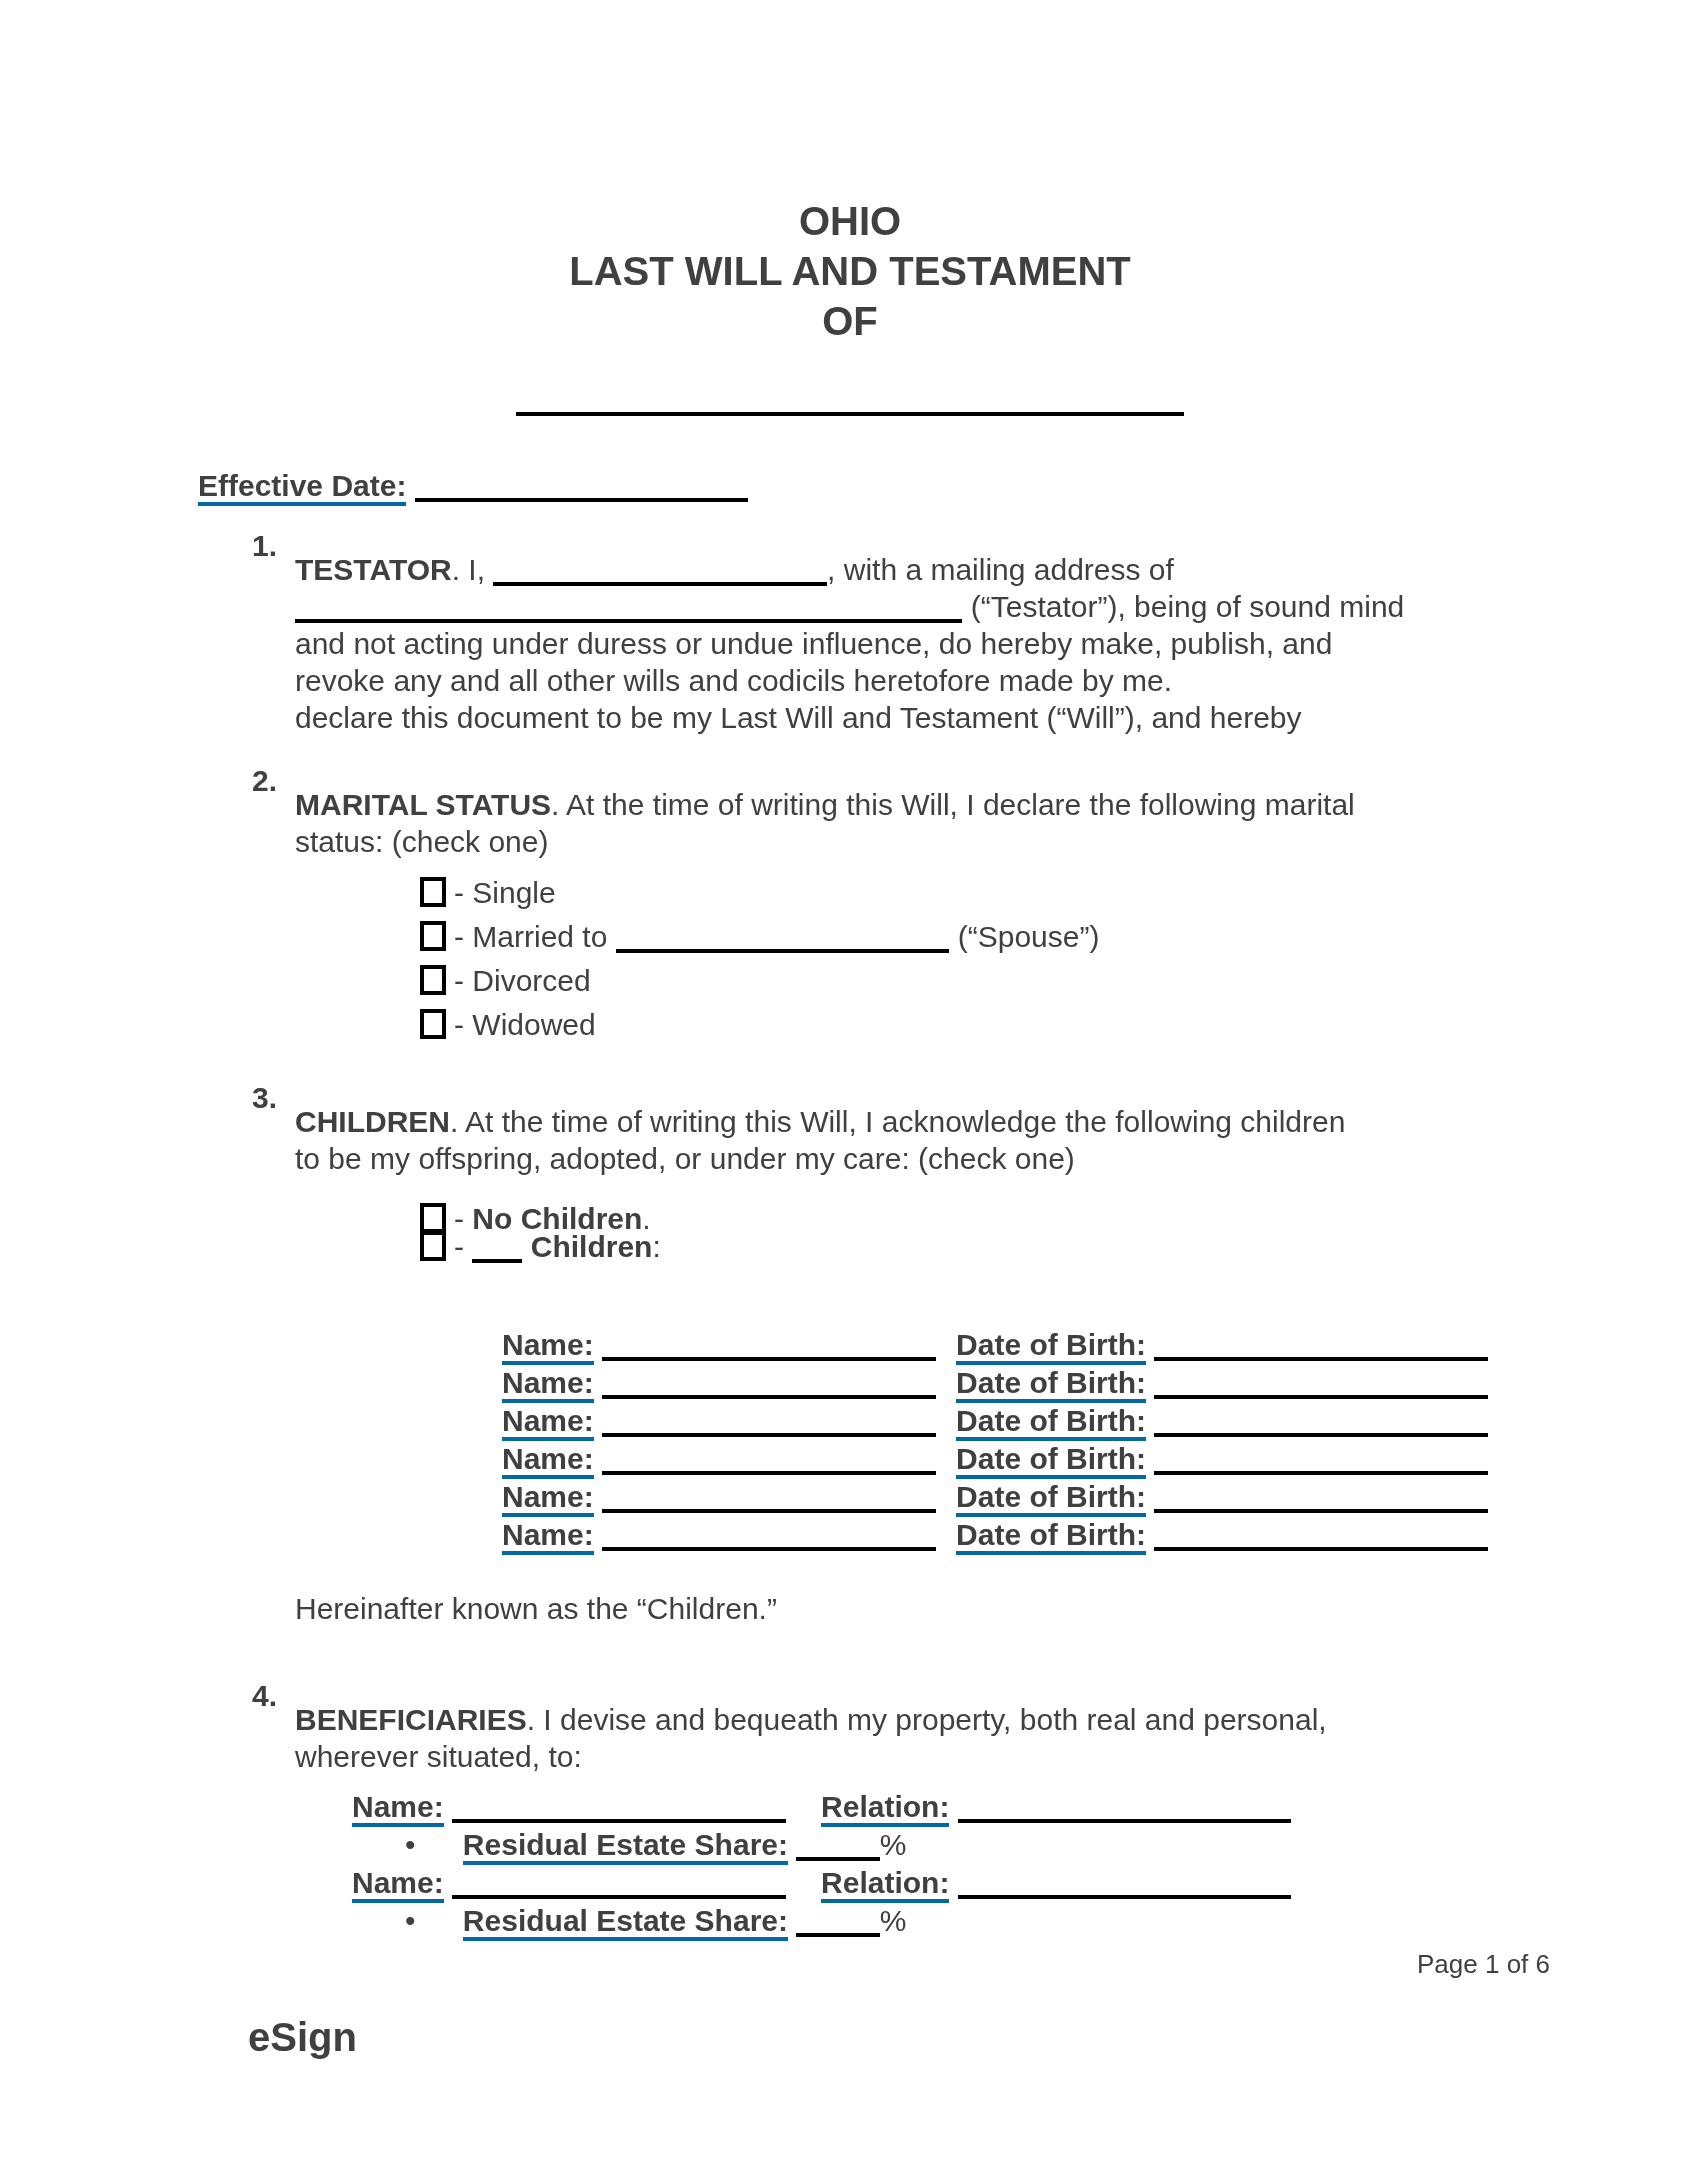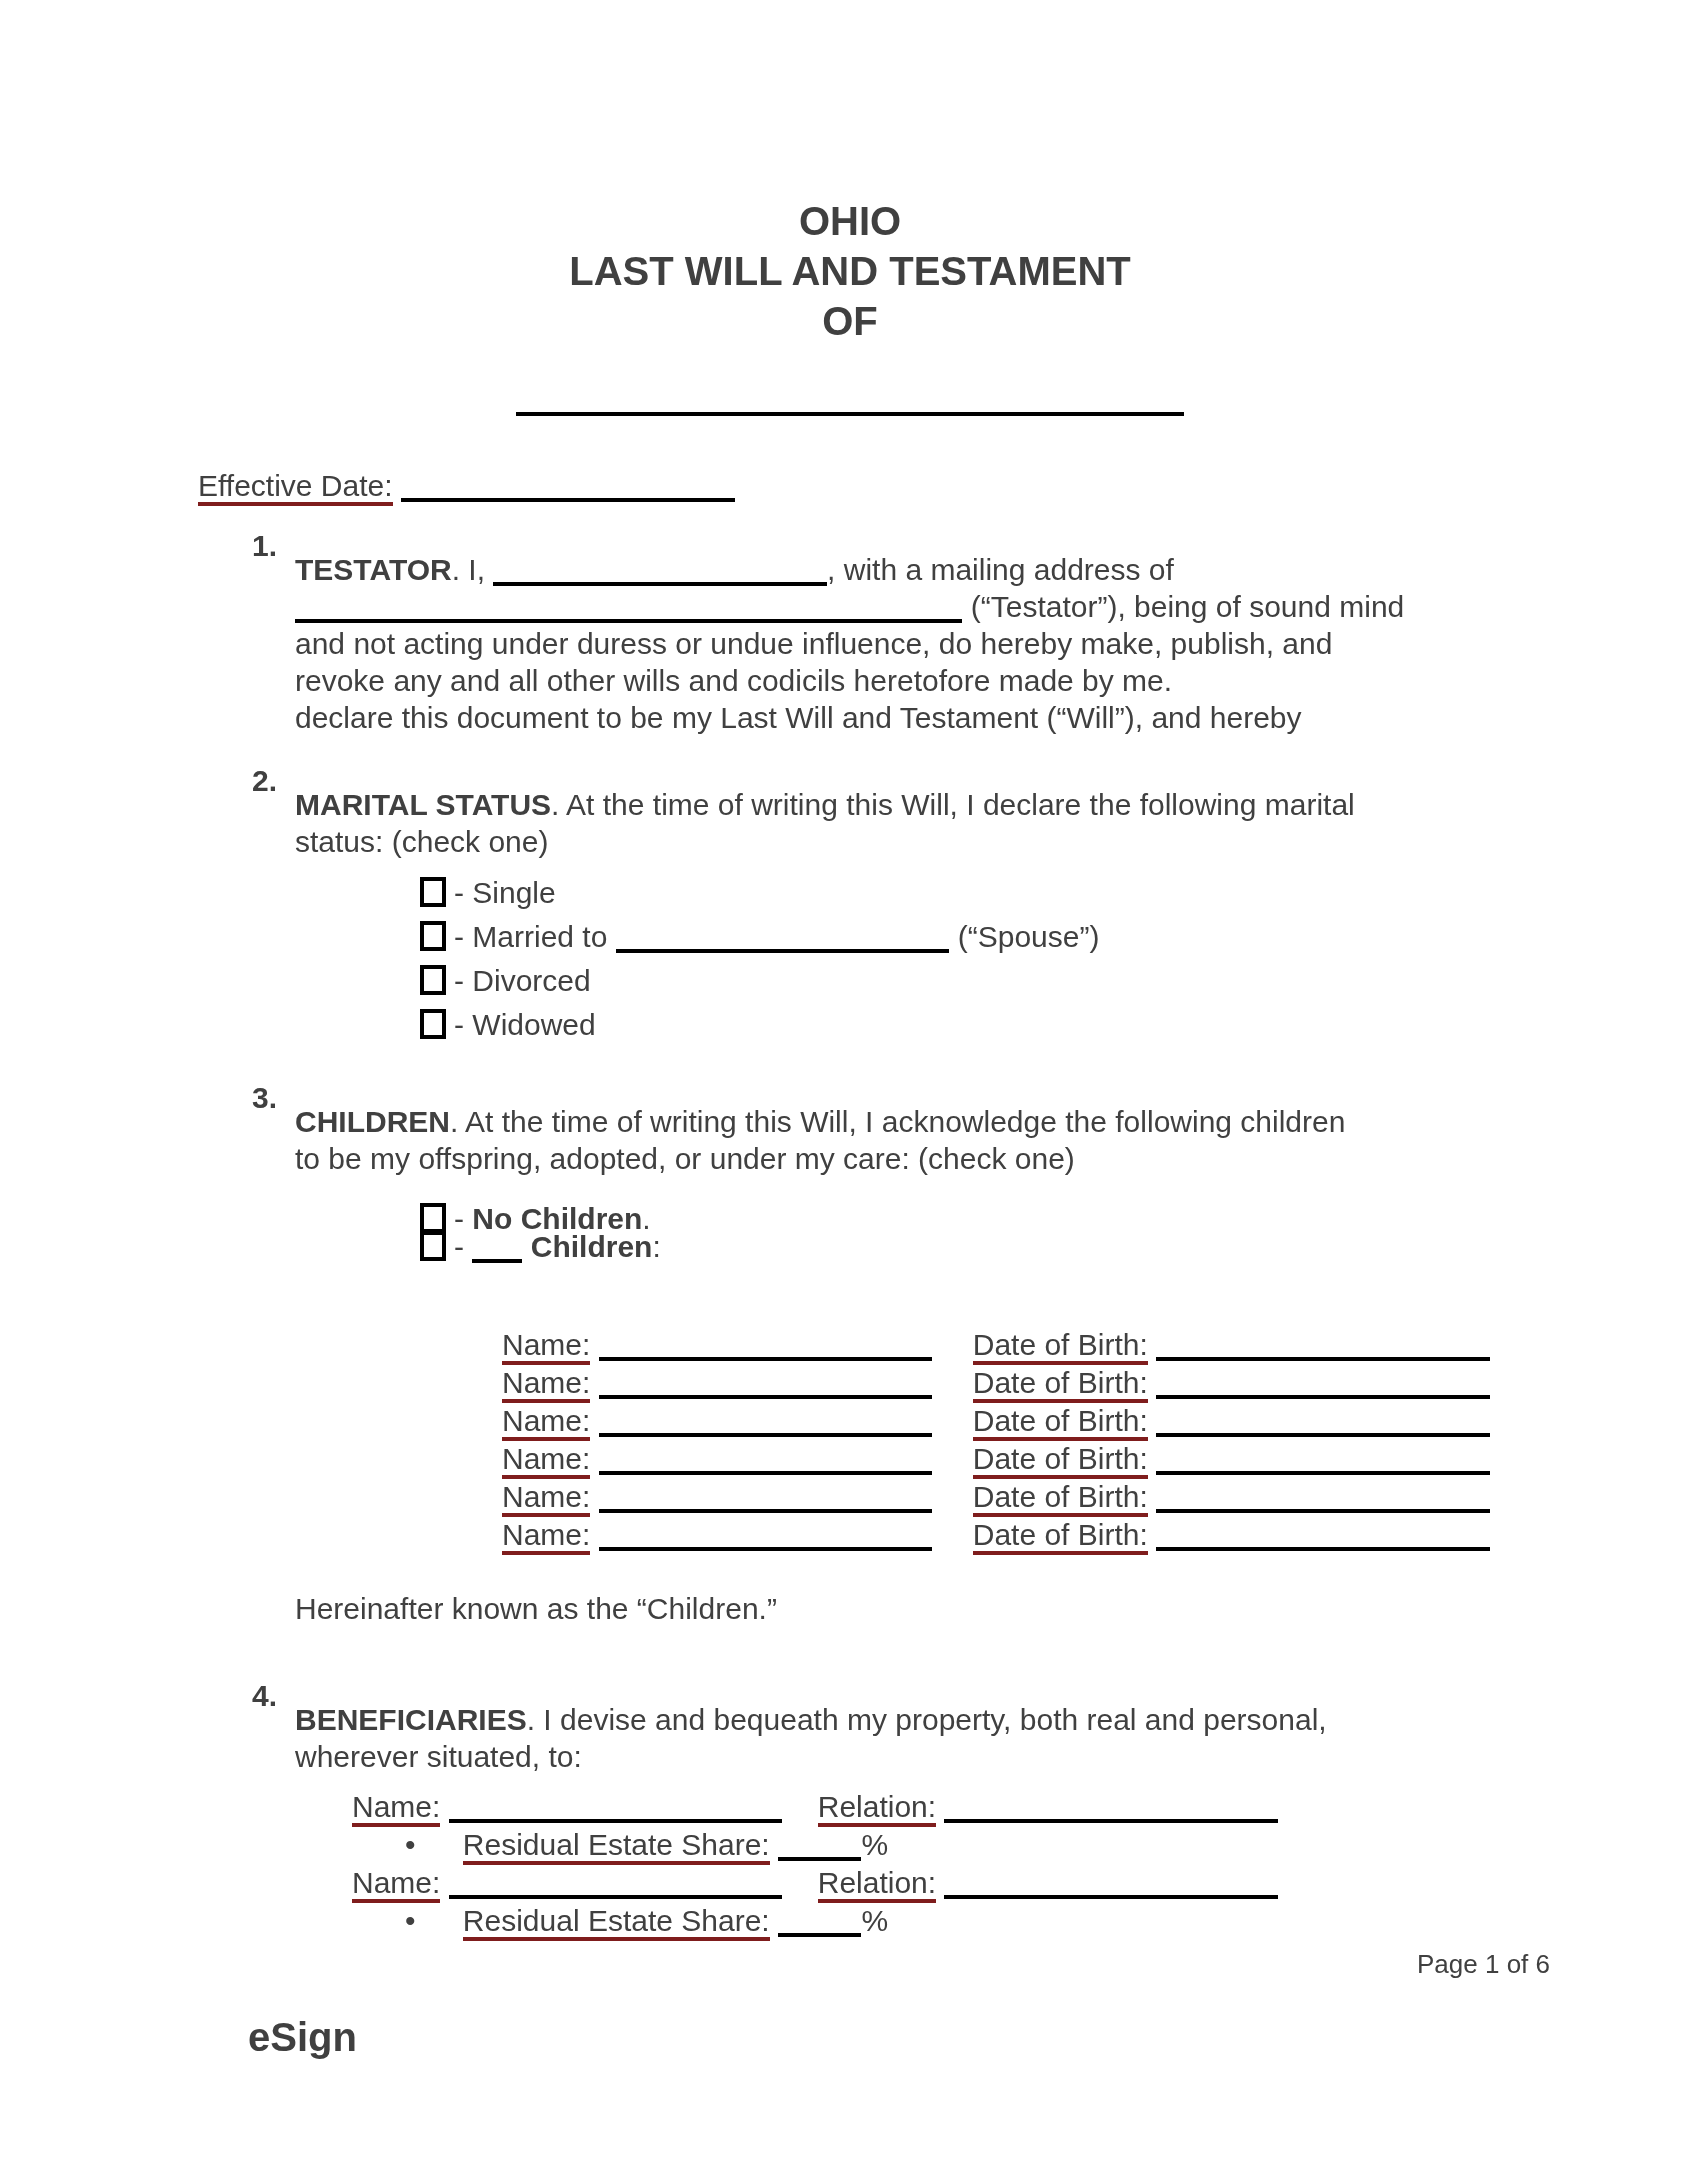--- a/index.html
+++ b/index.html
@@ -5,21 +5,21 @@
   html,body{margin:0;padding:0;background:#ffffff;}
   .doc{
     position:relative;
     width:1700px;height:2167px;
     background:#ffffff;color:#404040;
     font-family:"Liberation Sans","DejaVu Sans",sans-serif;
     font-size:30px;line-height:37px;
     overflow:hidden;
   }
   .b{font-weight:bold;}
-  .ul{border-bottom:4px solid #7f1d1d;}
+  .ul{border-bottom:4px solid #0369a1;font-weight:bold;}
   .blank{
     display:inline-block;
     height:.95em;
     border-bottom:4px solid #000;
     vertical-align:text-bottom;
   }
   .abs{position:absolute;}
   #title{top:196px;left:0;width:100%;text-align:center;font-weight:bold;font-size:40px;line-height:50px;}
   #name-line{top:381px;left:0;width:100%;text-align:center;}
   #effective{top:467px;left:198px;}
@@ -35,21 +35,21 @@
     flex:0 0 auto;
     width:26px;height:30px;
     border:4px solid #000;box-sizing:border-box;
     background:#fff;margin-right:8px;
   }
   #marital-options{top:870px;left:395px;}
   #no-children-row{top:1196px;left:395px;}
   #n-children-row{top:1224px;left:395px;}
   #children-table{top:1326px;left:502px;}
   .ch-row{line-height:38px;white-space:nowrap;}
-  .dob-label{margin-left:32px;}
+  .dob-label{margin-left:12px;}
   #hereinafter{top:1590px;left:295px;}
   #beneficiaries{top:1788px;left:352px;}
   .ben-line{line-height:38px;white-space:nowrap;}
   .rel-label{margin-left:27px;}
   .ben-bullet{padding-left:53px;}
   .bullet{display:inline-block;margin-right:39px;}
   #footer-brand{top:2014px;left:248px;font-weight:bold;font-size:40px;line-height:46px;}
   #footer-page{top:1948px;right:150px;font-size:26px;line-height:32px;}
 </style>
 </head>

